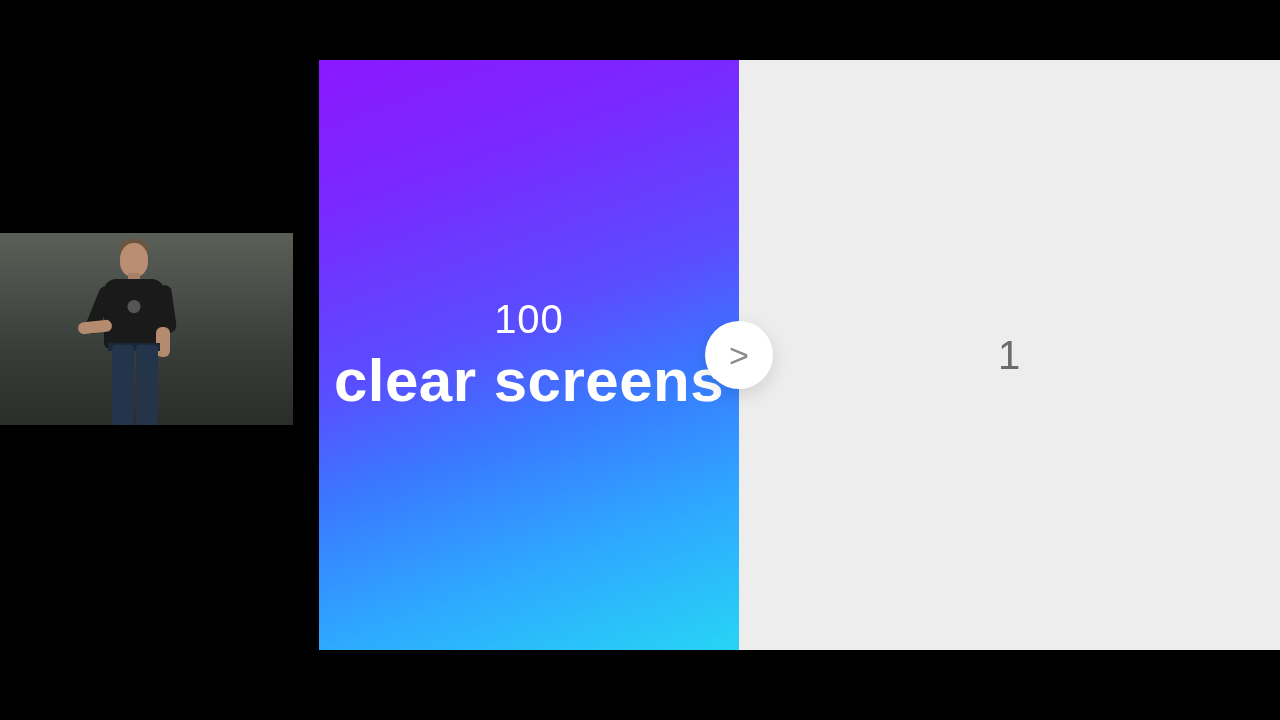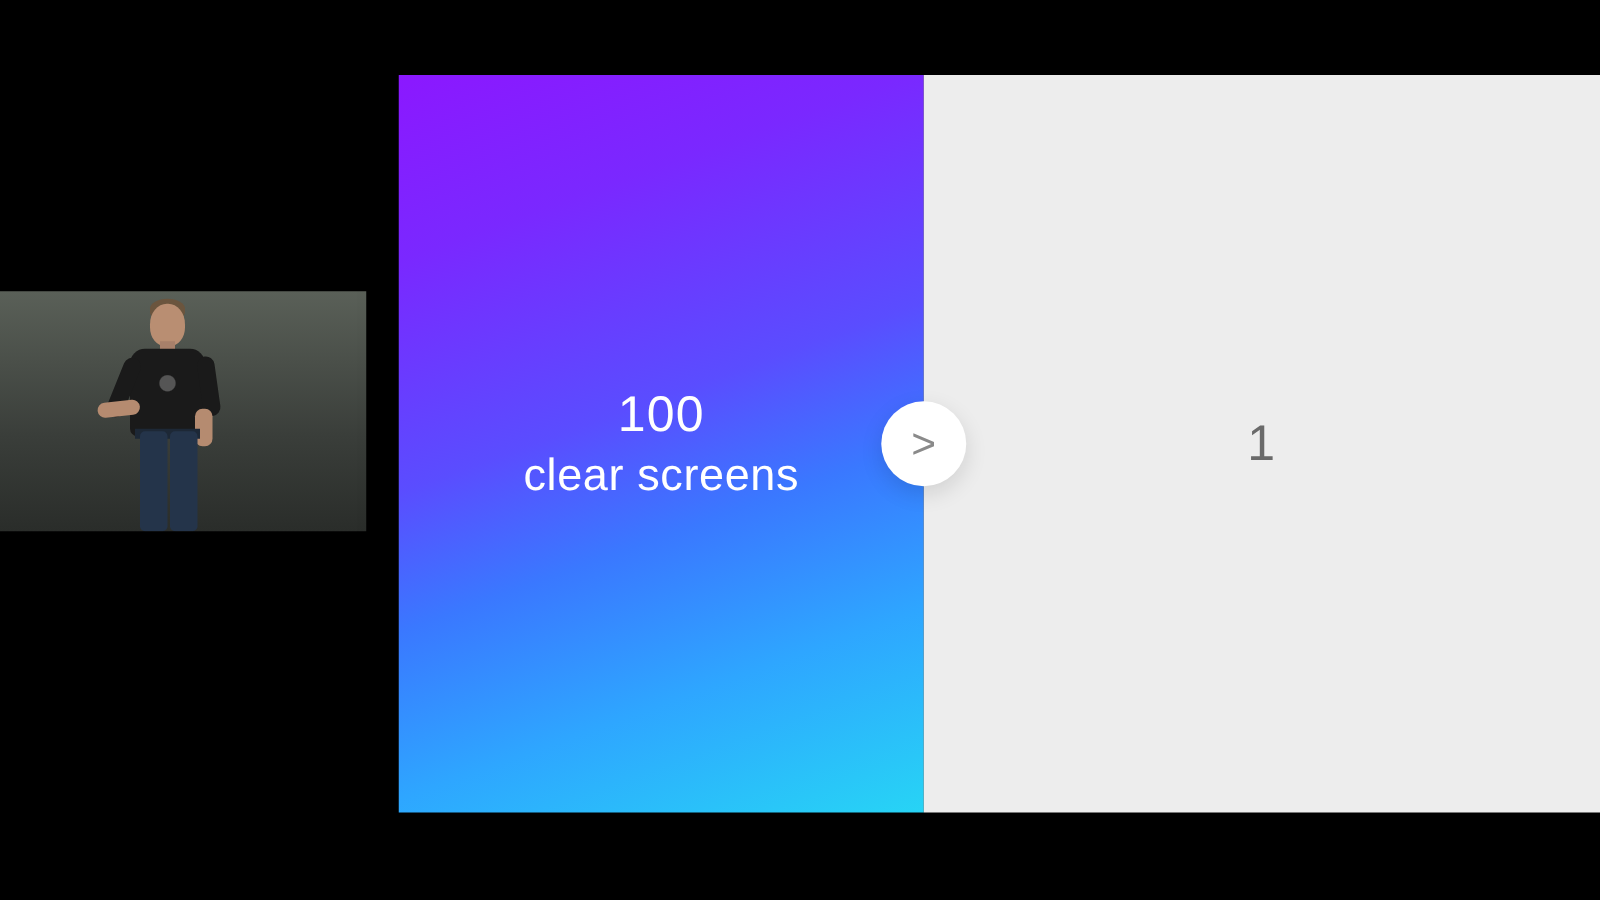--- a/index.html
+++ b/index.html
@@ -133,21 +133,21 @@
       height:100%;
       background:#ededed;
       display:flex;
       align-items:center;
       justify-content:center;
       text-align:center;
       color:#6a6a6a;
     }
     .copy { line-height:1.15; font-weight:300; }
     .copy .num  { font-size:40px; display:block; font-weight:400; letter-spacing:1px; }
-    .copy .text { font-size:36px; display:block; font-weight:400; letter-spacing:0.5px; margin-top:4px; }
+    .copy .text { font-size:60px; display:block; font-weight:700; letter-spacing:0.5px; margin-top:4px; }
     .panel-right .copy .num  { font-weight:300; }
     .panel-right .copy .text { color:#6a6a6a; }
 
     .gt-badge{
       position:absolute;
       left: calc(319px + 420px);
       top: calc(60px + 295px);
       transform: translate(-50%, -50%);
       width:68px; height:68px;
       background:#fff;

